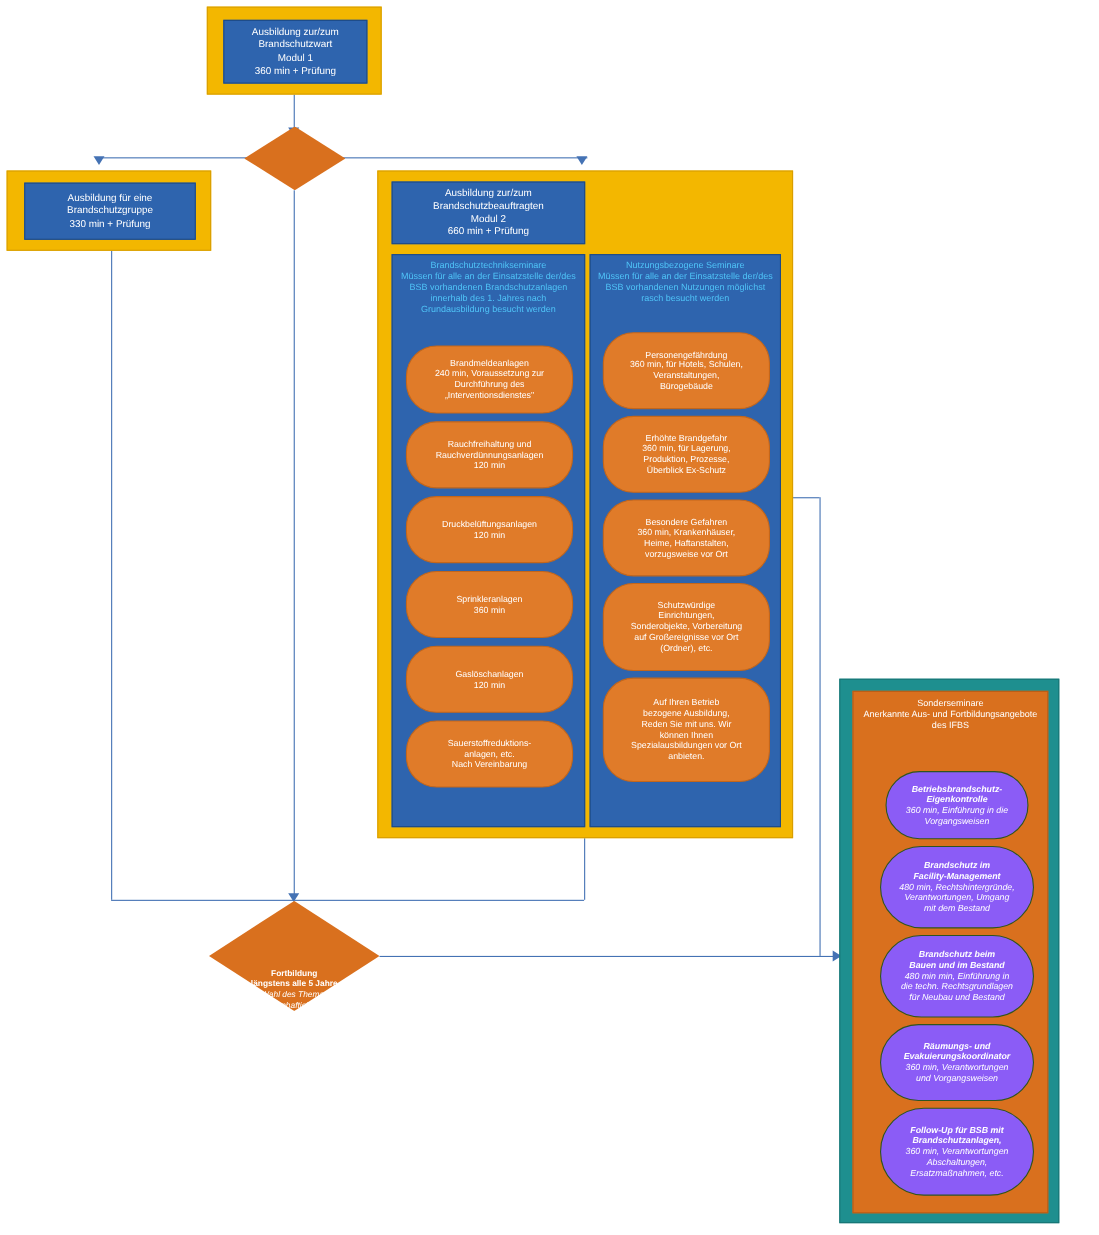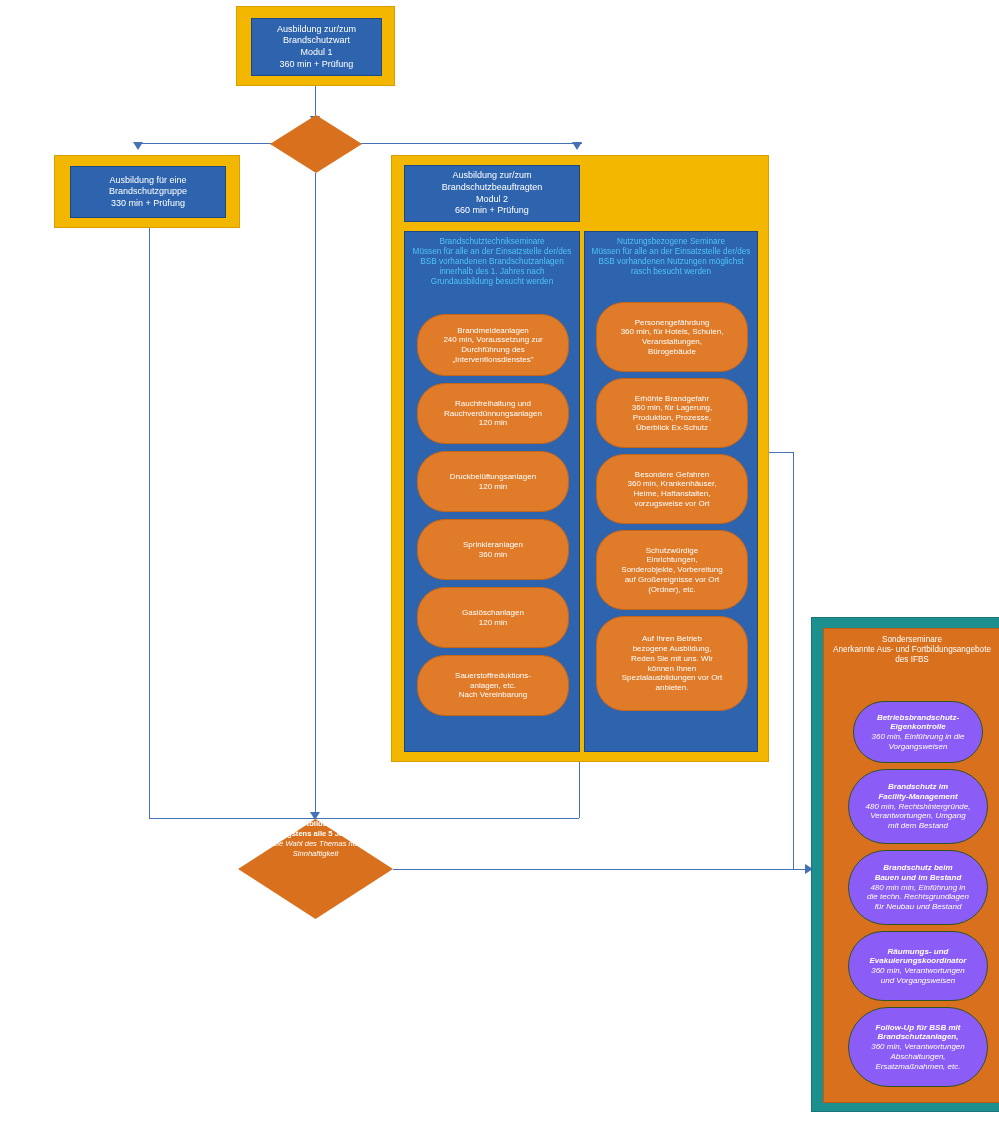--- a/index.html
+++ b/index.html
@@ -1,18 +1,18 @@
 <!DOCTYPE html>
 <html><head>
 <meta charset="utf-8">
 <style>
   html,body{margin:0;padding:0;background:#ffffff;}
   body{width:999px;height:1123px;position:relative;overflow:hidden;
        font-family:"Liberation Sans",sans-serif;}
-  .canvas{position:absolute;left:0;top:0;width:814px;height:1123px;margin-left:48px;}
+  .canvas{position:absolute;left:0;top:0;width:814px;height:1123px;}
 
   
   .abs{position:absolute;box-sizing:border-box;}
 
   .goldframe{background:#F3B700;border:1px solid #d99e00;}
   .bluebox{background:#2E64AE;border:1px solid #1d4a85;color:#ffffff;
            display:flex;align-items:center;justify-content:center;text-align:center;}
   .bluebox .txt{line-height:1.28;padding:2px 4px;}
 
   .bluepanel{background:#2E64AE;border:1px solid #1d4a85;}
@@ -27,21 +27,21 @@
   .orangepanel{background:#D9701E;border:1px solid #b95d16;}
   .greenpill{background:#8b5cf6;border:1px solid #2e5520;border-radius:50px;color:#ffffff;
              display:flex;align-items:center;justify-content:center;text-align:center;
              line-height:1.22;box-sizing:border-box;padding:4px 8px;font-style:italic;}
   .sondershead{color:#ffffff;text-align:center;line-height:1.24;padding:6px 6px 2px 6px;}
 
   .diamond{position:absolute;}
   .diamond .shape{width:100%;height:100%;background:#D9701E;
     clip-path:polygon(50% 0,100% 50%,50% 100%,0 50%);}
   .diamond .dtxt{position:absolute;left:0;top:0;width:100%;height:100%;
-    display:flex;align-items:flex-start;justify-content:center;text-align:center;
+    display:flex;align-items:flex-end;justify-content:center;text-align:center;
     color:#ffffff;line-height:1.3;}
 
   .note{position:absolute;text-align:right;color:#1a1a1a;}
   .note .bold{font-weight:bold;font-size:14.5px;line-height:1.33;}
   .note .ital{font-style:italic;font-size:13.5px;line-height:1.33;}
 
   
   .ln{position:absolute;background:#4472B4;}
   .lnh{height:1px;}
   .lnv{width:1px;}

